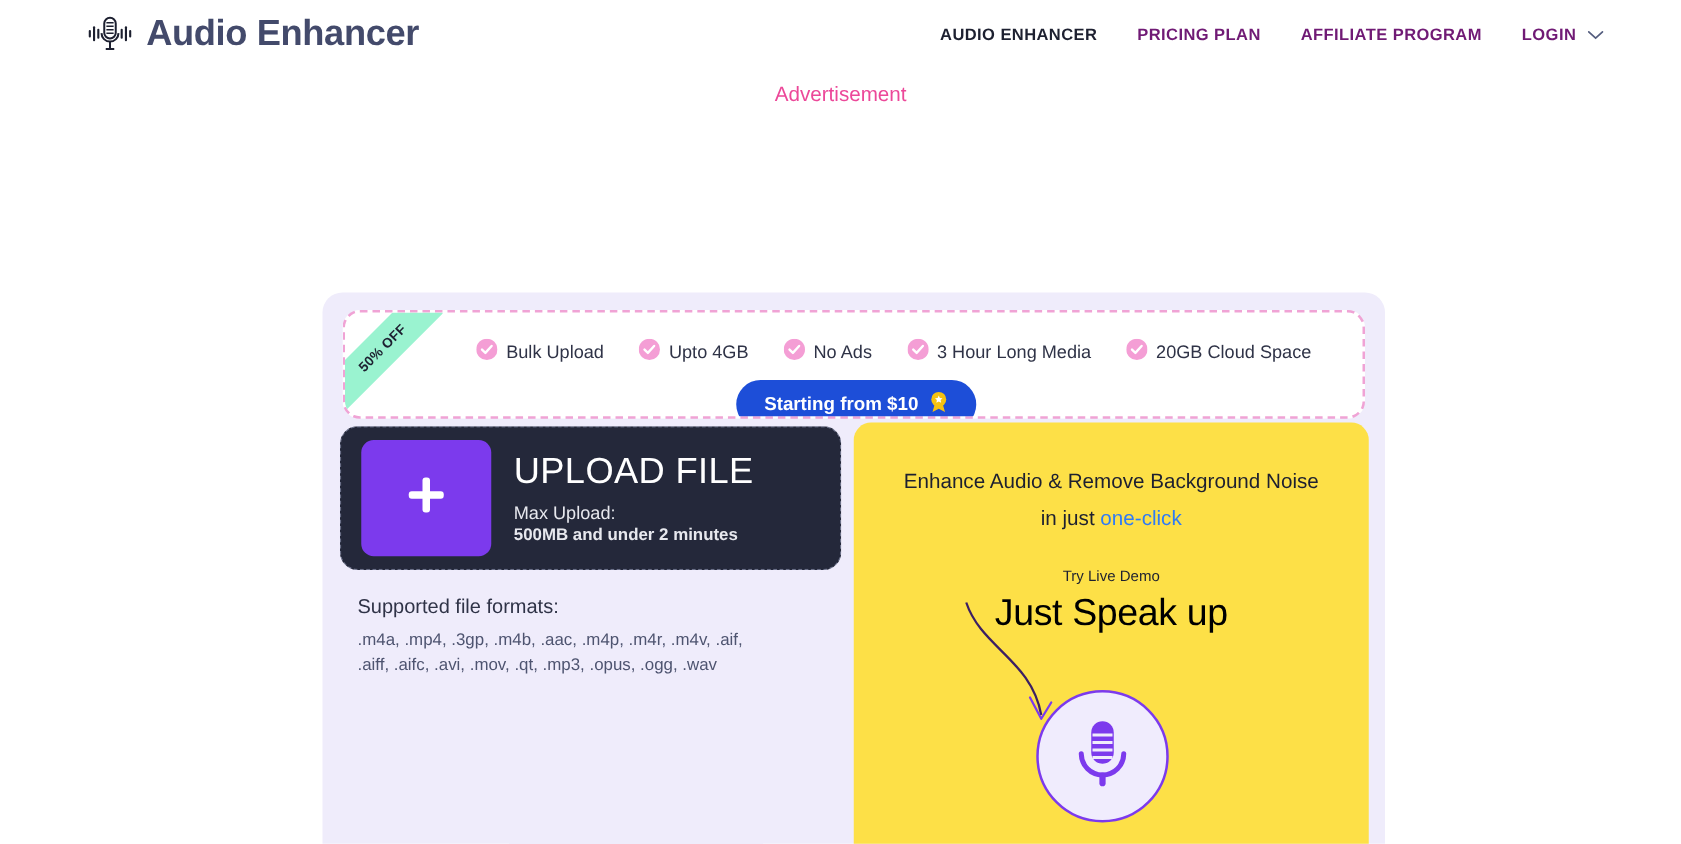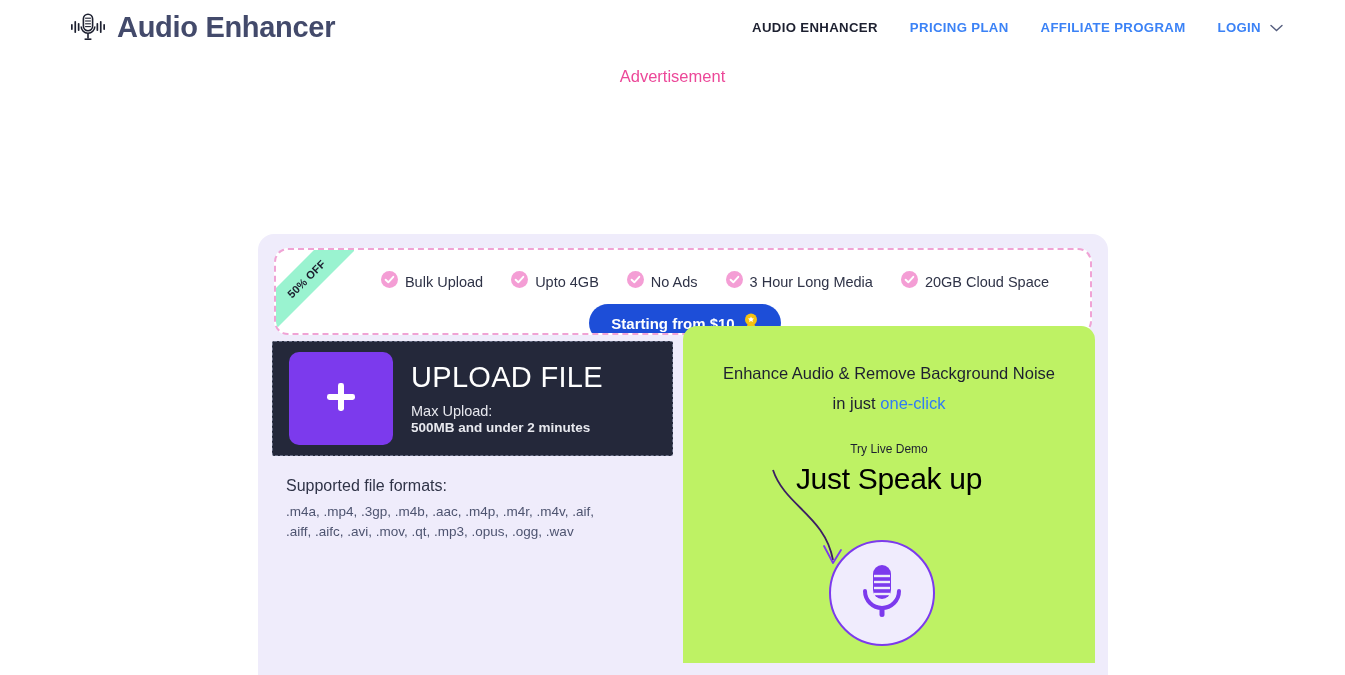--- a/index.html
+++ b/index.html
@@ -25,21 +25,21 @@
   .brand-title {
     font-size: 29px; font-weight: bold; letter-spacing: -0.3px;
     color: #434a6b;
   }
   .nav {
     position: absolute; right: 62px; top: 0;
     height: 54px; display: flex; align-items: center; gap: 0;
   }
   .nav-item {
     font-size: 13.2px; font-weight: bold; letter-spacing: 0.35px;
-    color: #3b82f6; padding: 0 16px; cursor: pointer;
+    color: #701a75; padding: 0 16px; cursor: pointer;
     white-space: nowrap;
   }
   .nav-item.active { color: #1d2030; }
   .nav-login { display: flex; align-items: flex-end; gap: 9px; padding-right: 0; }
   .chev { display: block; }
 
   
   .advert {
     position: absolute; top: 67px; left: 0; width: 1345px;
     text-align: center;
@@ -103,21 +103,21 @@
 
   
   .left-col {
     position: absolute; left: 0; top: 107px;
     width: 425px; height: 334px;
   }
   .upload-box {
     position: absolute; left: 14px; top: 0;
     width: 401px; height: 115px;
     background: #24283a;
-    border-radius: 2px;
+    border-radius: 14px;
     border: 1px dashed #6b7088;
     display: flex; align-items: center;
     padding-left: 16px;
   }
   .plus-tile {
     width: 104px; height: 93px;
     background: #7c3aed;
     border-radius: 10px;
     display: flex; align-items: center; justify-content: center;
     flex: none; cursor: pointer;
@@ -132,23 +132,23 @@
   .upload-sub2 { font-size: 13.5px; color: #e7e8ee; font-weight: bold; margin-top: 1px; }
 
   .formats { position: absolute; left: 28px; top: 136px; width: 320px; }
   .formats-title { font-size: 16px; color: #2f3347; }
   .formats-list {
     font-size: 13.5px; color: #4e5470; line-height: 20px; margin-top: 7px;
   }
 
   
   .right-panel {
-    position: absolute; left: 425px; top: 92px;
+    position: absolute; left: 425px; top: 104px;
     width: 412px; height: 337px;
-    background: #bef264;
+    background: #fde047;
     border-radius: 14px 14px 0 0;
   }
   .rp-head {
     text-align: center; padding-top: 32px;
     font-size: 16.5px; color: #1d2030; line-height: 30px;
   }
   .link { color: #2f7bf6; cursor: pointer; }
   .rp-demo {
     text-align: center; margin-top: 24px;
     font-size: 12px; color: #1d2030;

